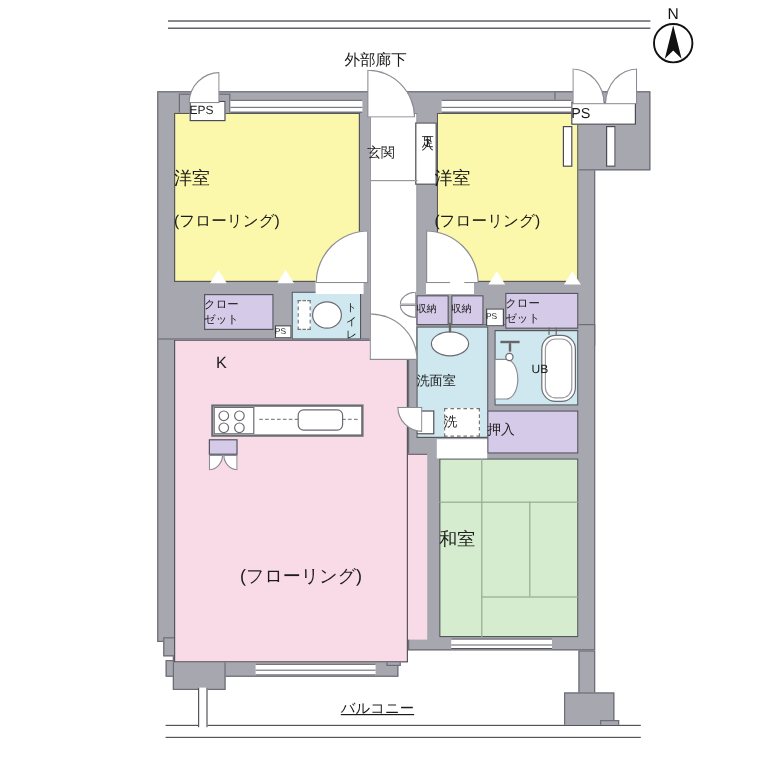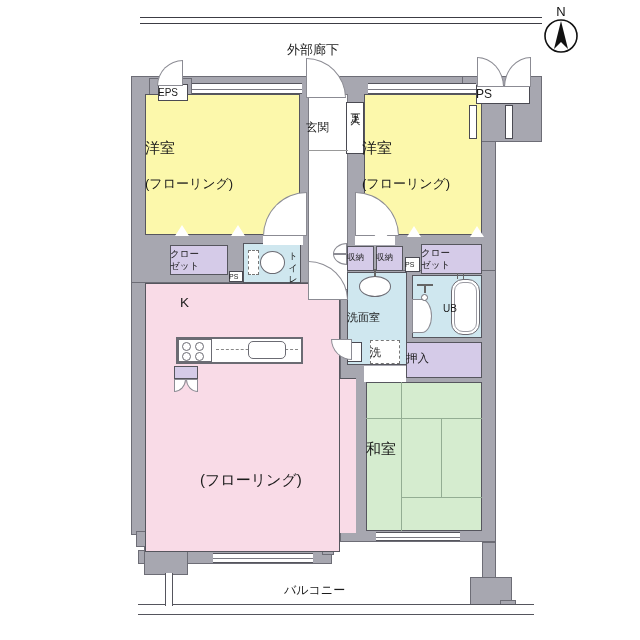--- a/index.html
+++ b/index.html
@@ -180,14 +180,14 @@
   <div class="t" style="left:370px;top:340px;width:30px;line-height:24px;font-size:11px;">洗</div>
   <div class="t" style="left:412px;top:303px;width:42px;font-size:10px;margin-left:31px;">UB</div>
   <div class="t" style="left:406px;top:351px;width:62px;font-size:11.5px;">押入</div>
 
   <div class="t" style="left:180px;top:295px;width:112px;font-size:13.5px;">K</div>
 
   <div class="t" style="left:200px;top:471px;width:145px;font-size:15px;">(フローリング)</div>
 
   <div class="t" style="left:366px;top:440px;width:116px;font-size:15px;">和室</div>
 
-  <div class="t" style="left:284px;top:582px;width:100px;font-size:12px;">バルコニー</div>
+  <div class="t" style="left:284px;top:582px;width:100px;font-size:12px;text-decoration:underline;">バルコニー</div>
 </div>
 
 </body></html>

